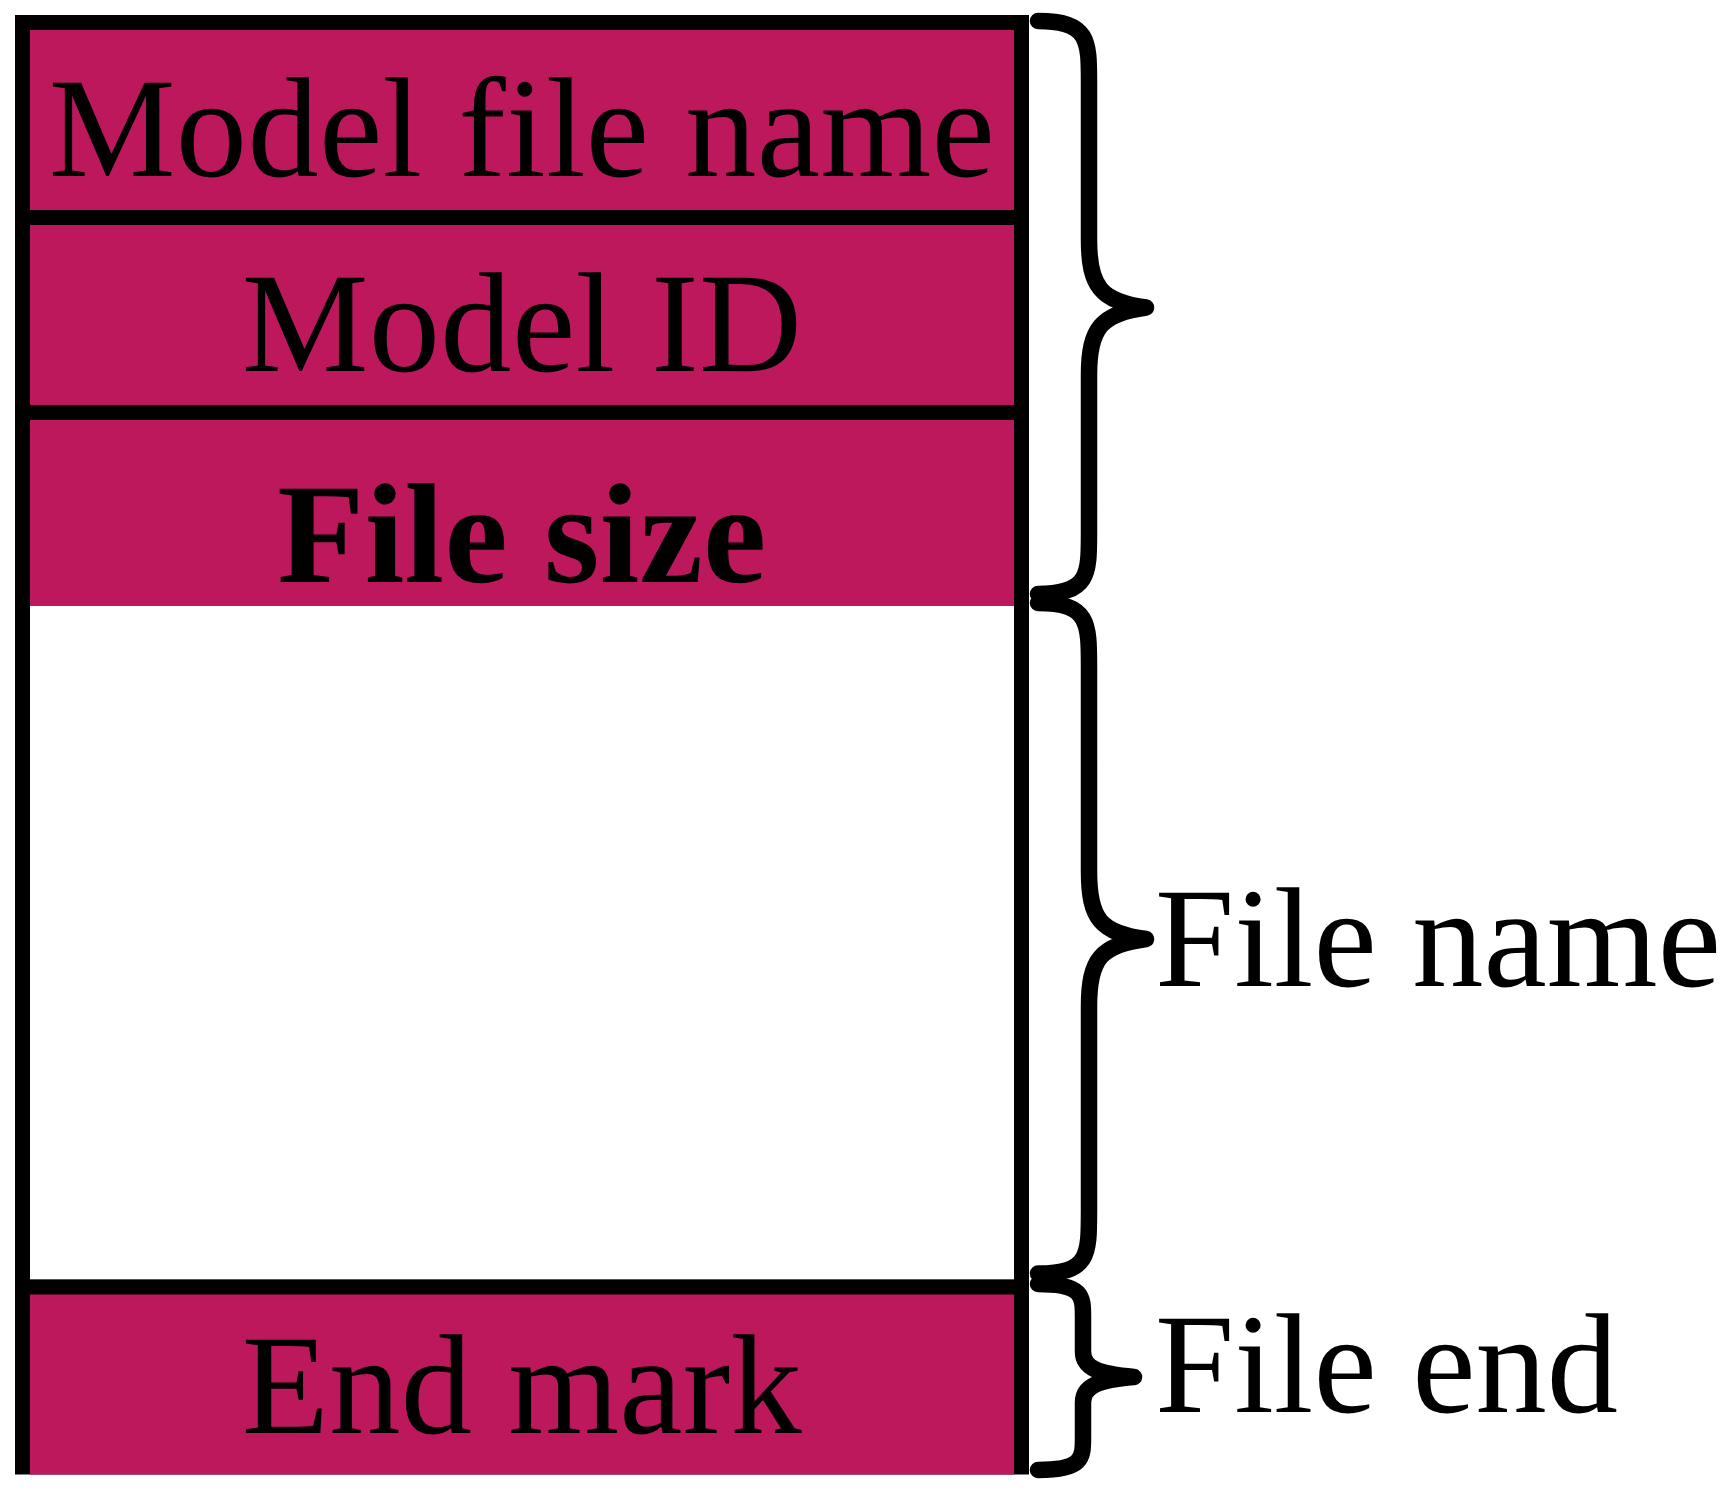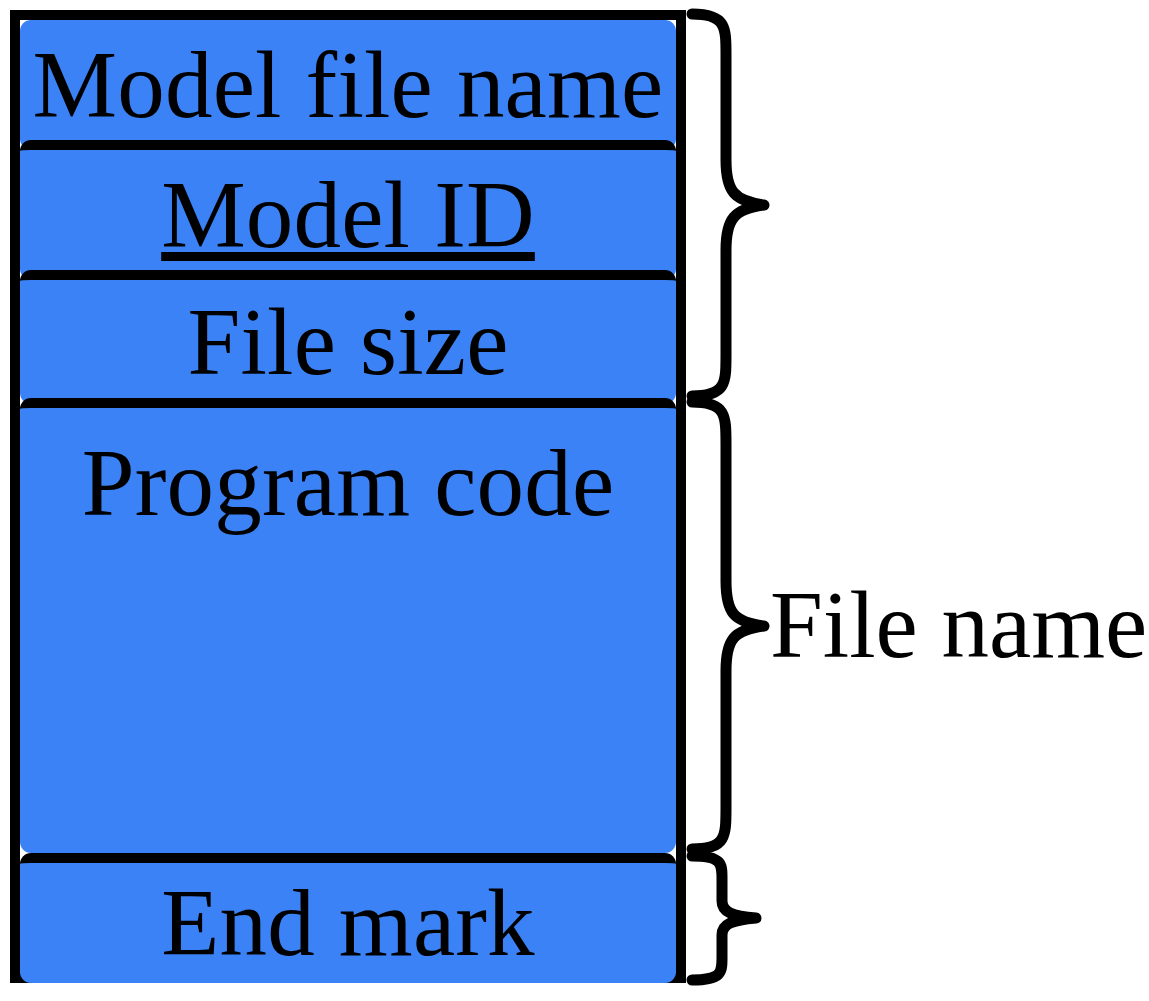--- a/index.html
+++ b/index.html
@@ -27,39 +27,38 @@
     border: 10px solid #000000;
     background: #ffffff;
   }
   .segment {
     position: absolute;
     left: 0;
     right: 0;
     box-sizing: border-box;
     display: flex;
     justify-content: center;
-    background: #3b82f6;
-    border-radius: 11px;
+    background: #be185d;
   }
   .segment .seg-label {
     font-size: 95px;
     line-height: 1;
     color: #000000;
     white-space: nowrap;
     letter-spacing: 0.2px;
   }
   
   .segment.div-top {
     border-top: 10px solid #000000;
   }
 
   
   #seg-model-file-name { top: 0px;   height: 130px; align-items: center; }
-  #seg-model-id        { top: 120px; height: 140px; align-items: center; text-decoration: underline; }
-  #seg-file-size       { top: 250px; height: 134px; align-items: center; }
+  #seg-model-id        { top: 120px; height: 140px; align-items: center; }
+  #seg-file-size       { top: 250px; height: 134px; align-items: flex-end; font-weight: bold; }
   #seg-program-code    { top: 378px; height: 455px; align-items: flex-start; }
   #seg-end-mark        { top: 833px; height: 130px; align-items: center; }
 
   #seg-program-code .seg-label { padding-top: 28px; }
 
   
   .brace {
     position: absolute;
     left: 686px;
   }
@@ -91,23 +90,20 @@
     </div>
 
     <div class="segment div-top" id="seg-model-id">
       <span class="seg-label">Model ID</span>
     </div>
 
     <div class="segment div-top" id="seg-file-size">
       <span class="seg-label">File size</span>
     </div>
 
-    <div class="segment div-top" id="seg-program-code">
-      <span class="seg-label">Program code</span>
-    </div>
 
     <div class="segment div-top" id="seg-end-mark">
       <span class="seg-label">End mark</span>
     </div>
 
   </div>
 
   <div class="brace" id="brace-file-head" style="top:5px;">
     <svg width="90" height="398" viewBox="0 0 90 398" fill="none" xmlns="http://www.w3.org/2000/svg" aria-hidden="true">
       <path d="M6 9
@@ -140,14 +136,15 @@
                C 36 64, 46 68, 70 70
                C 46 72, 36 76, 36 87
                L 36 110
                C 36 124, 36 132, 6 132" stroke="#000000" stroke-width="11" stroke-linecap="round" stroke-linejoin="round" fill="none"></path>
     </svg>
   </div>
 
 
   <div class="group-label" id="label-file-body">File name</div>
 
+  <div class="group-label" id="label-file-end">File end</div>
 
 </div>
 
 </body></html>

